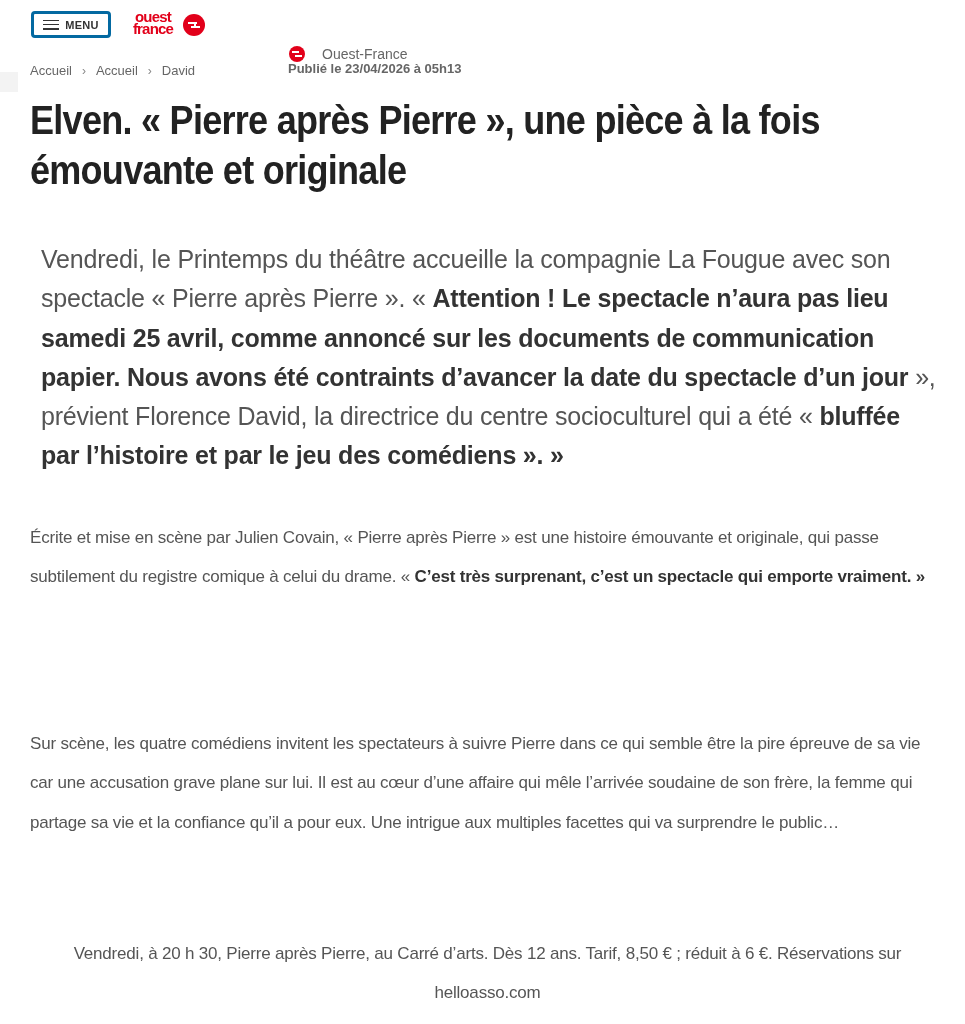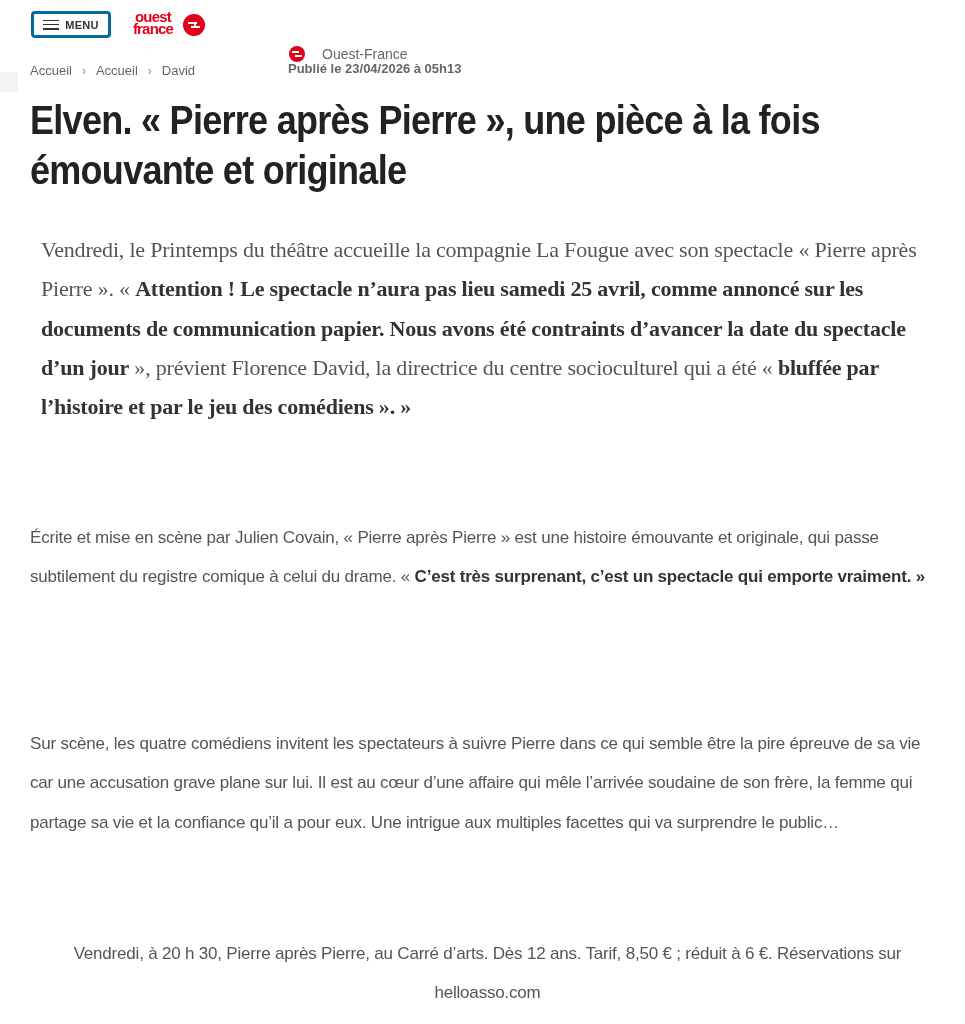--- a/index.html
+++ b/index.html
@@ -41,24 +41,23 @@
 
     h1.title {
       position: absolute; left: 30px; top: 95px; width: 920px;
       font-family: "Liberation Sans", sans-serif; font-weight: bold;
       font-size: 40px; line-height: 50px; color: #222; letter-spacing: -0.8px;
       transform: scaleX(0.9); transform-origin: left top;
       width: 1020px;
     }
 
     .chapo {
-      position: absolute; left: 41px; top: 230px; width: 900px;
-      font-size: 22px; line-height: 39.3px; color: #555;
+      position: absolute; left: 41px; top: 240px; width: 900px;
+      font-size: 25px; line-height: 39.3px; color: #555;
       letter-spacing: -0.2px;
-      font-family: Liberation Serif, serif;
     }
     .chapo b, .para b { color: #333; font-weight: bold; }
 
     .para {
       position: absolute; left: 30px; width: 915px;
       font-size: 17px; line-height: 39.3px; color: #555;
       letter-spacing: -0.2px;
     }
     .p1 { top: 518px; }
     .p2 { top: 724px; }

